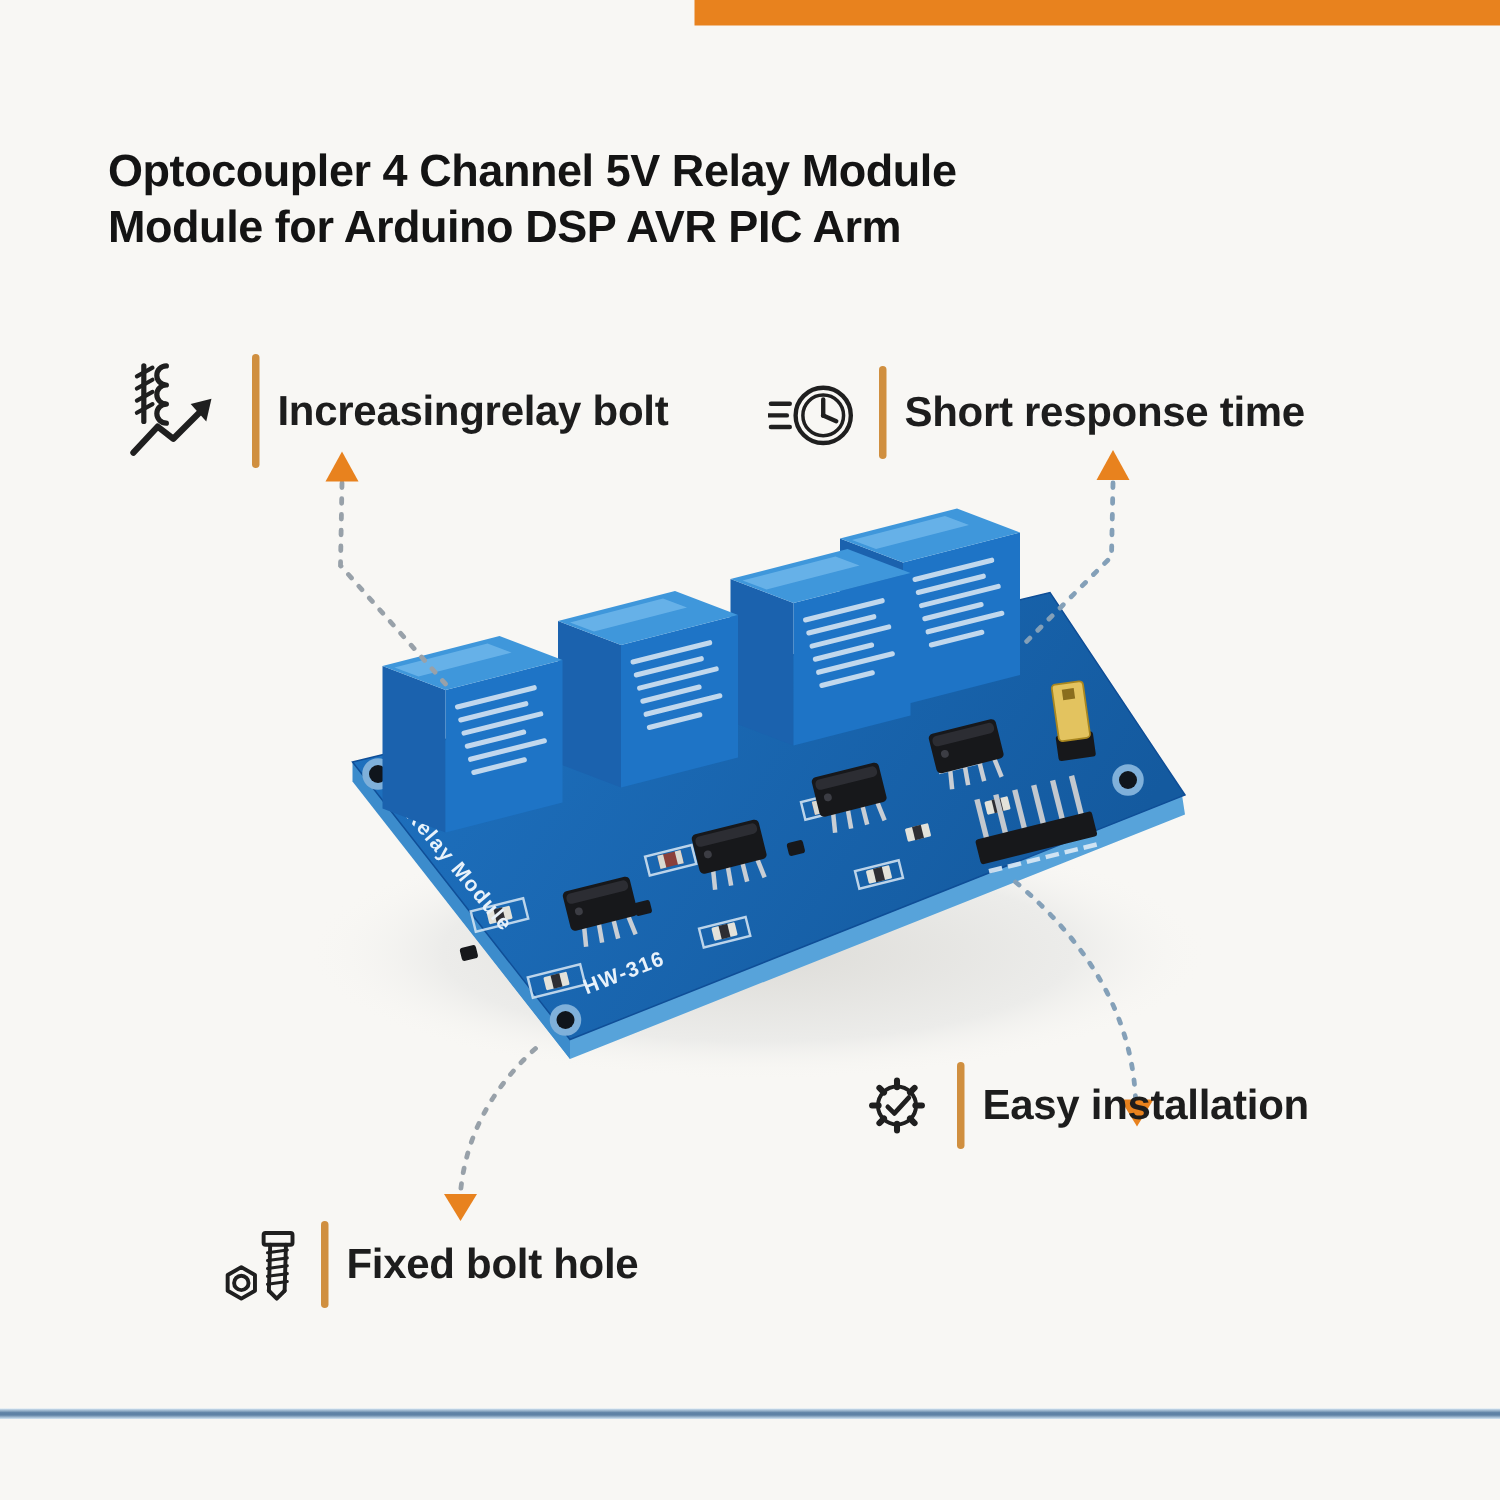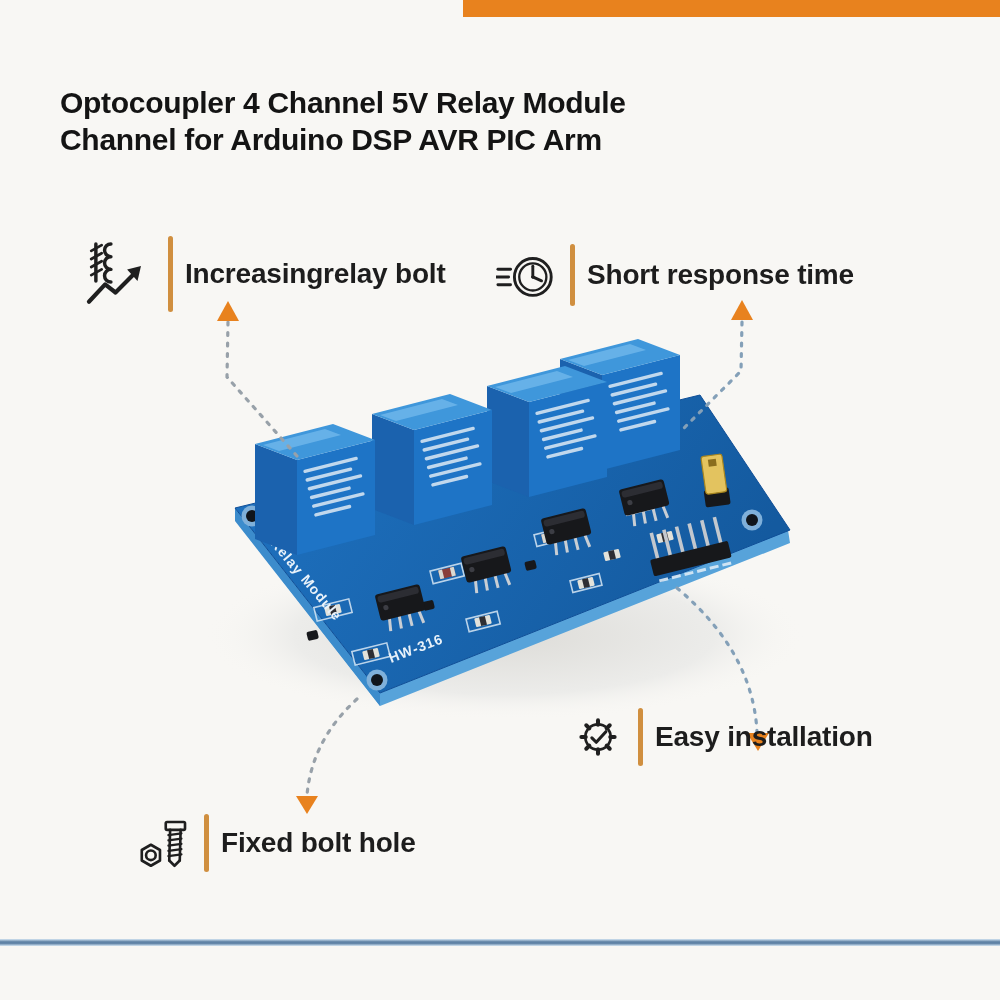--- a/index.html
+++ b/index.html
@@ -11,22 +11,22 @@
   .corner-accent{position:absolute;left:463px;top:0;width:537px;height:17px;background:var(--accent,#e8821e)}
   .page-title{position:absolute;left:56px;top:80px;font-size:30px;font-weight:bold;
     color:var(--heading,#141414);line-height:37px;letter-spacing:-0.3px}
   .callout{position:absolute;display:flex;align-items:center;gap:12px;color:var(--label,#1d1d1d);z-index:4}
   .icon-box{flex:0 0 auto}
   .icon-box svg{display:block}
   .vbar{width:5px;border-radius:3px;background:var(--bar,#d08f3f);align-self:stretch}
   .flabel{font-weight:bold;font-size:28px;white-space:nowrap;letter-spacing:-0.2px}
   .flabel.two{display:flex;flex-direction:row;align-items:center;line-height:1.16}
   #c-tl{left:82px;top:236px;height:76px}
-  #c-tr{left:496px;top:244px;height:62px}
-  #c-bl{left:136px;top:814px;height:58px}
+  #c-tr{left:512px;top:244px;height:62px}
+  #c-bl{left:146px;top:814px;height:58px}
   #c-br{left:570px;top:708px;height:58px}
   .board-wrap{position:absolute;left:195px;top:315px;width:620px;height:420px;z-index:2}
   .overlay{position:absolute;left:0;top:0;width:1000px;height:1000px;z-index:3;pointer-events:none}
   .conn{fill:none;stroke-width:3.2;stroke-linecap:round;stroke-dasharray:3 7.5}
   .conn.gray{stroke:var(--connector,#98a1a9)}
   .conn.steel{stroke:var(--connector2,#84a0b8)}
   .arrow{fill:var(--accent,#e8821e)}
   .footer-divider{position:absolute;left:0;top:939px;width:1000px;height:7px;
     background:linear-gradient(to bottom,var(--divider_light,#d5e6f3) 0%,var(--divider_dark,#5f82a5) 40%,var(--divider_dark,#5f82a5) 62%,var(--divider_light,#d5e6f3) 100%)}
   .feat-icon{stroke:#1f1f1f;stroke-width:3;fill:none;stroke-linecap:round;stroke-linejoin:round}
@@ -35,23 +35,23 @@
   .relay-top{fill:var(--relay_top,#3f97db)}
   .relay-front{fill:var(--relay_front,#1e74c6)}
   .relay-side{fill:var(--relay_side,#1b62ae)}
   .blackpart{fill:var(--component_black,#17181b)}
 </style>
 </head>
 <body>
 
 <div class="corner-accent"></div>
 
-<h1 class="page-title" style="margin:4px">
+<h1 class="page-title" style="margin:16px">
   <span>Optocoupler 4 Channel 5V Relay Module</span><br>
-  <span>Channel for Arduino DSP AVR PIC Arm</span>
+  <span>Module for Arduino DSP AVR PIC Arm</span>
 </h1>
 
 <div class="board-wrap">
 <svg width="620" height="420" viewBox="0 0 620 420">
   <defs>
     <linearGradient id="pcbGrad" x1="0" y1="0" x2="1" y2="0.35">
       <stop offset="0" stop-color="#1f73c2"></stop>
           <stop offset="1" stop-color="#145a9f"></stop>
     </linearGradient>
     <radialGradient id="shadowGrad" cx="0.5" cy="0.5" r="0.5">

